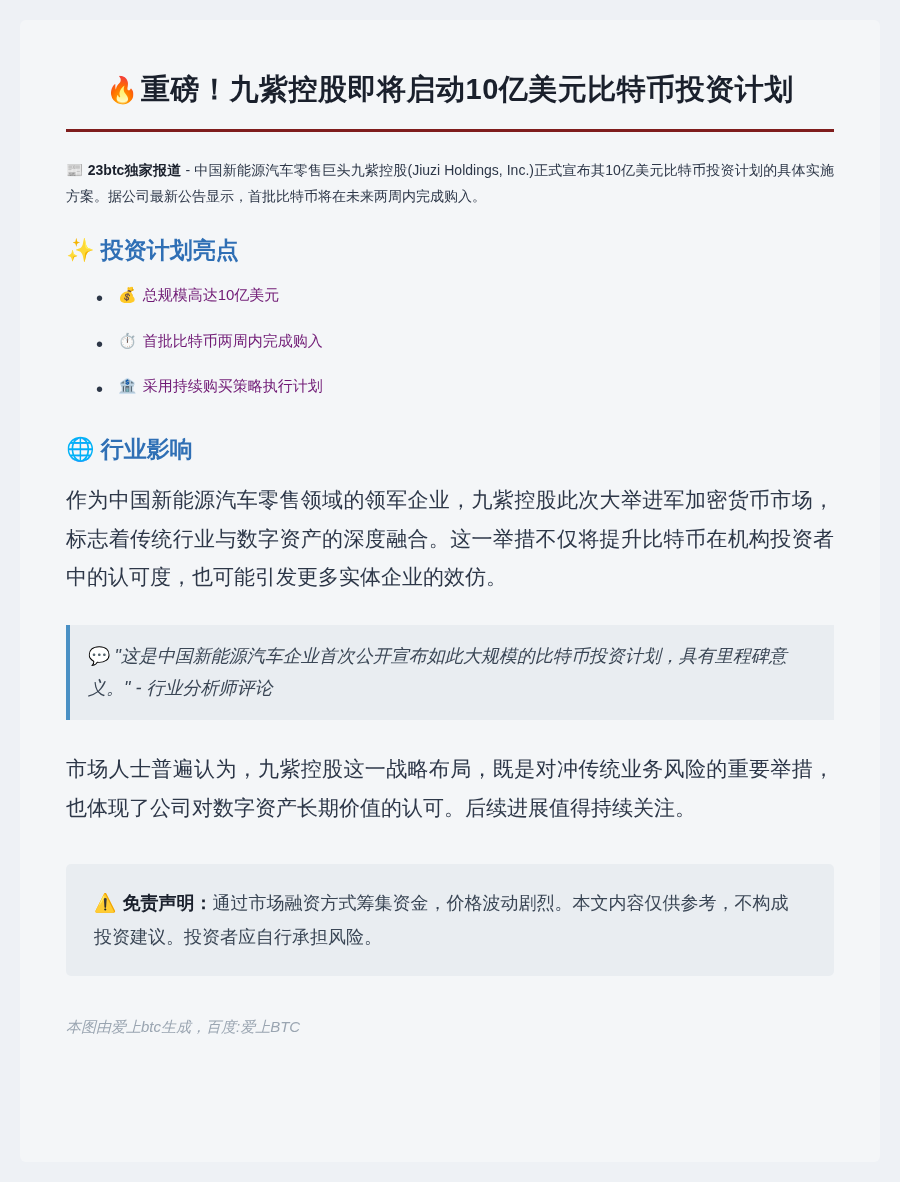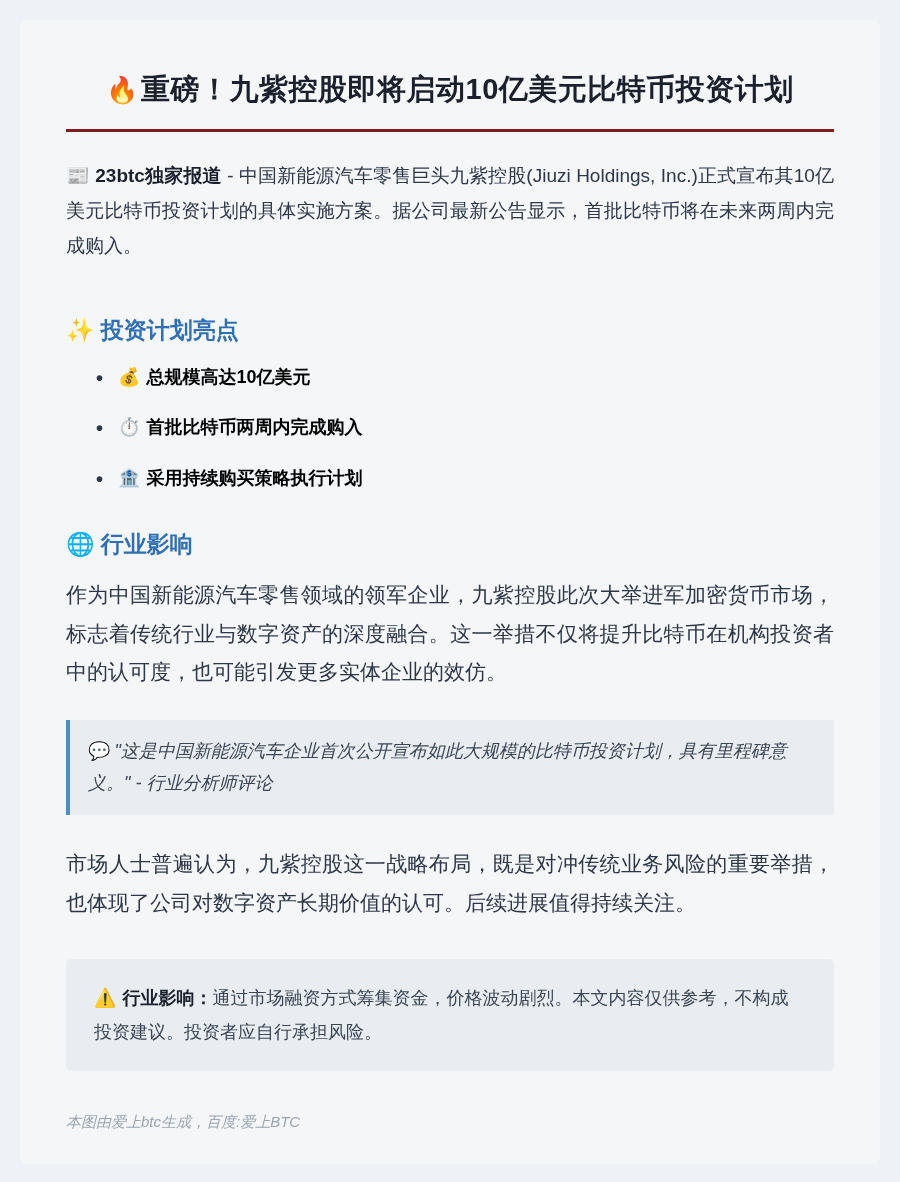--- a/index.html
+++ b/index.html
@@ -36,24 +36,24 @@
     padding: 22px 0 20px 0;
     border-bottom: 3px solid #7f1d1d;
     margin: 0 0 26px 0;
     line-height: 1.35;
   }
   .title .emoji {
     font-size: 26px;
     margin-right: 2px;
   }
   .lede {
-    font-size: 19px;
+    font-size: 14px;
     line-height: 1.85;
     color: #2d3748;
-    margin: 0 0 50px 0;
+    margin: 0 0 24px 0;
     text-align: justify;
   }
   .lede .src {
     font-weight: bold;
     color: #1a202c;
   }
   h2.section {
     font-size: 23px;
     font-weight: bold;
     color: #2f6fb5;
@@ -63,25 +63,24 @@
   h2.section .emoji {
     margin-right: 6px;
   }
   ul.highlights {
     margin: 0 0 34px 0;
     padding: 0 0 0 52px;
     list-style: none;
   }
   ul.highlights li {
     position: relative;
-    font-size: 18px;
+    font-size: 15px;
     line-height: 1.7;
-    color: #000000;
+    color: #701a75;
     margin: 0 0 20px 0;
-    font-weight: bold;
   }
   ul.highlights li::before {
     content: "•";
     position: absolute;
     left: -22px;
     top: -1px;
     font-size: 20px;
     color: #2d3748;
   }
   ul.highlights li .emoji {
@@ -170,19 +169,19 @@
 
     <p class="body">作为中国新能源汽车零售领域的领军企业，九紫控股此次大举进军加密货币市场，标志着传统行业与数字资产的深度融合。这一举措不仅将提升比特币在机构投资者中的认可度，也可能引发更多实体企业的效仿。</p>
 
     <blockquote class="quote">
       <span class="emoji">💬</span><span>"这是中国新能源汽车企业首次公开宣布如此大规模的比特币投资计划，具有里程碑意义。" - 行业分析师评论</span>
     </blockquote>
 
     <p class="body">市场人士普遍认为，九紫控股这一战略布局，既是对冲传统业务风险的重要举措，也体现了公司对数字资产长期价值的认可。后续进展值得持续关注。</p>
 
     <div class="disclaimer">
-      <span class="emoji">⚠️</span><span class="label">行业影响：</span><span>通过市场融资方式筹集资金，价格波动剧烈。本文内容仅供参考，不构成投资建议。投资者应自行承担风险。</span>
+      <span class="emoji">⚠️</span><span class="label">免责声明：</span><span>通过市场融资方式筹集资金，价格波动剧烈。本文内容仅供参考，不构成投资建议。投资者应自行承担风险。</span>
     </div>
 
     <div class="footer">本图由爱上btc生成，百度:爱上BTC</div>
 
   </div>
 </div>
 
 </body></html>

